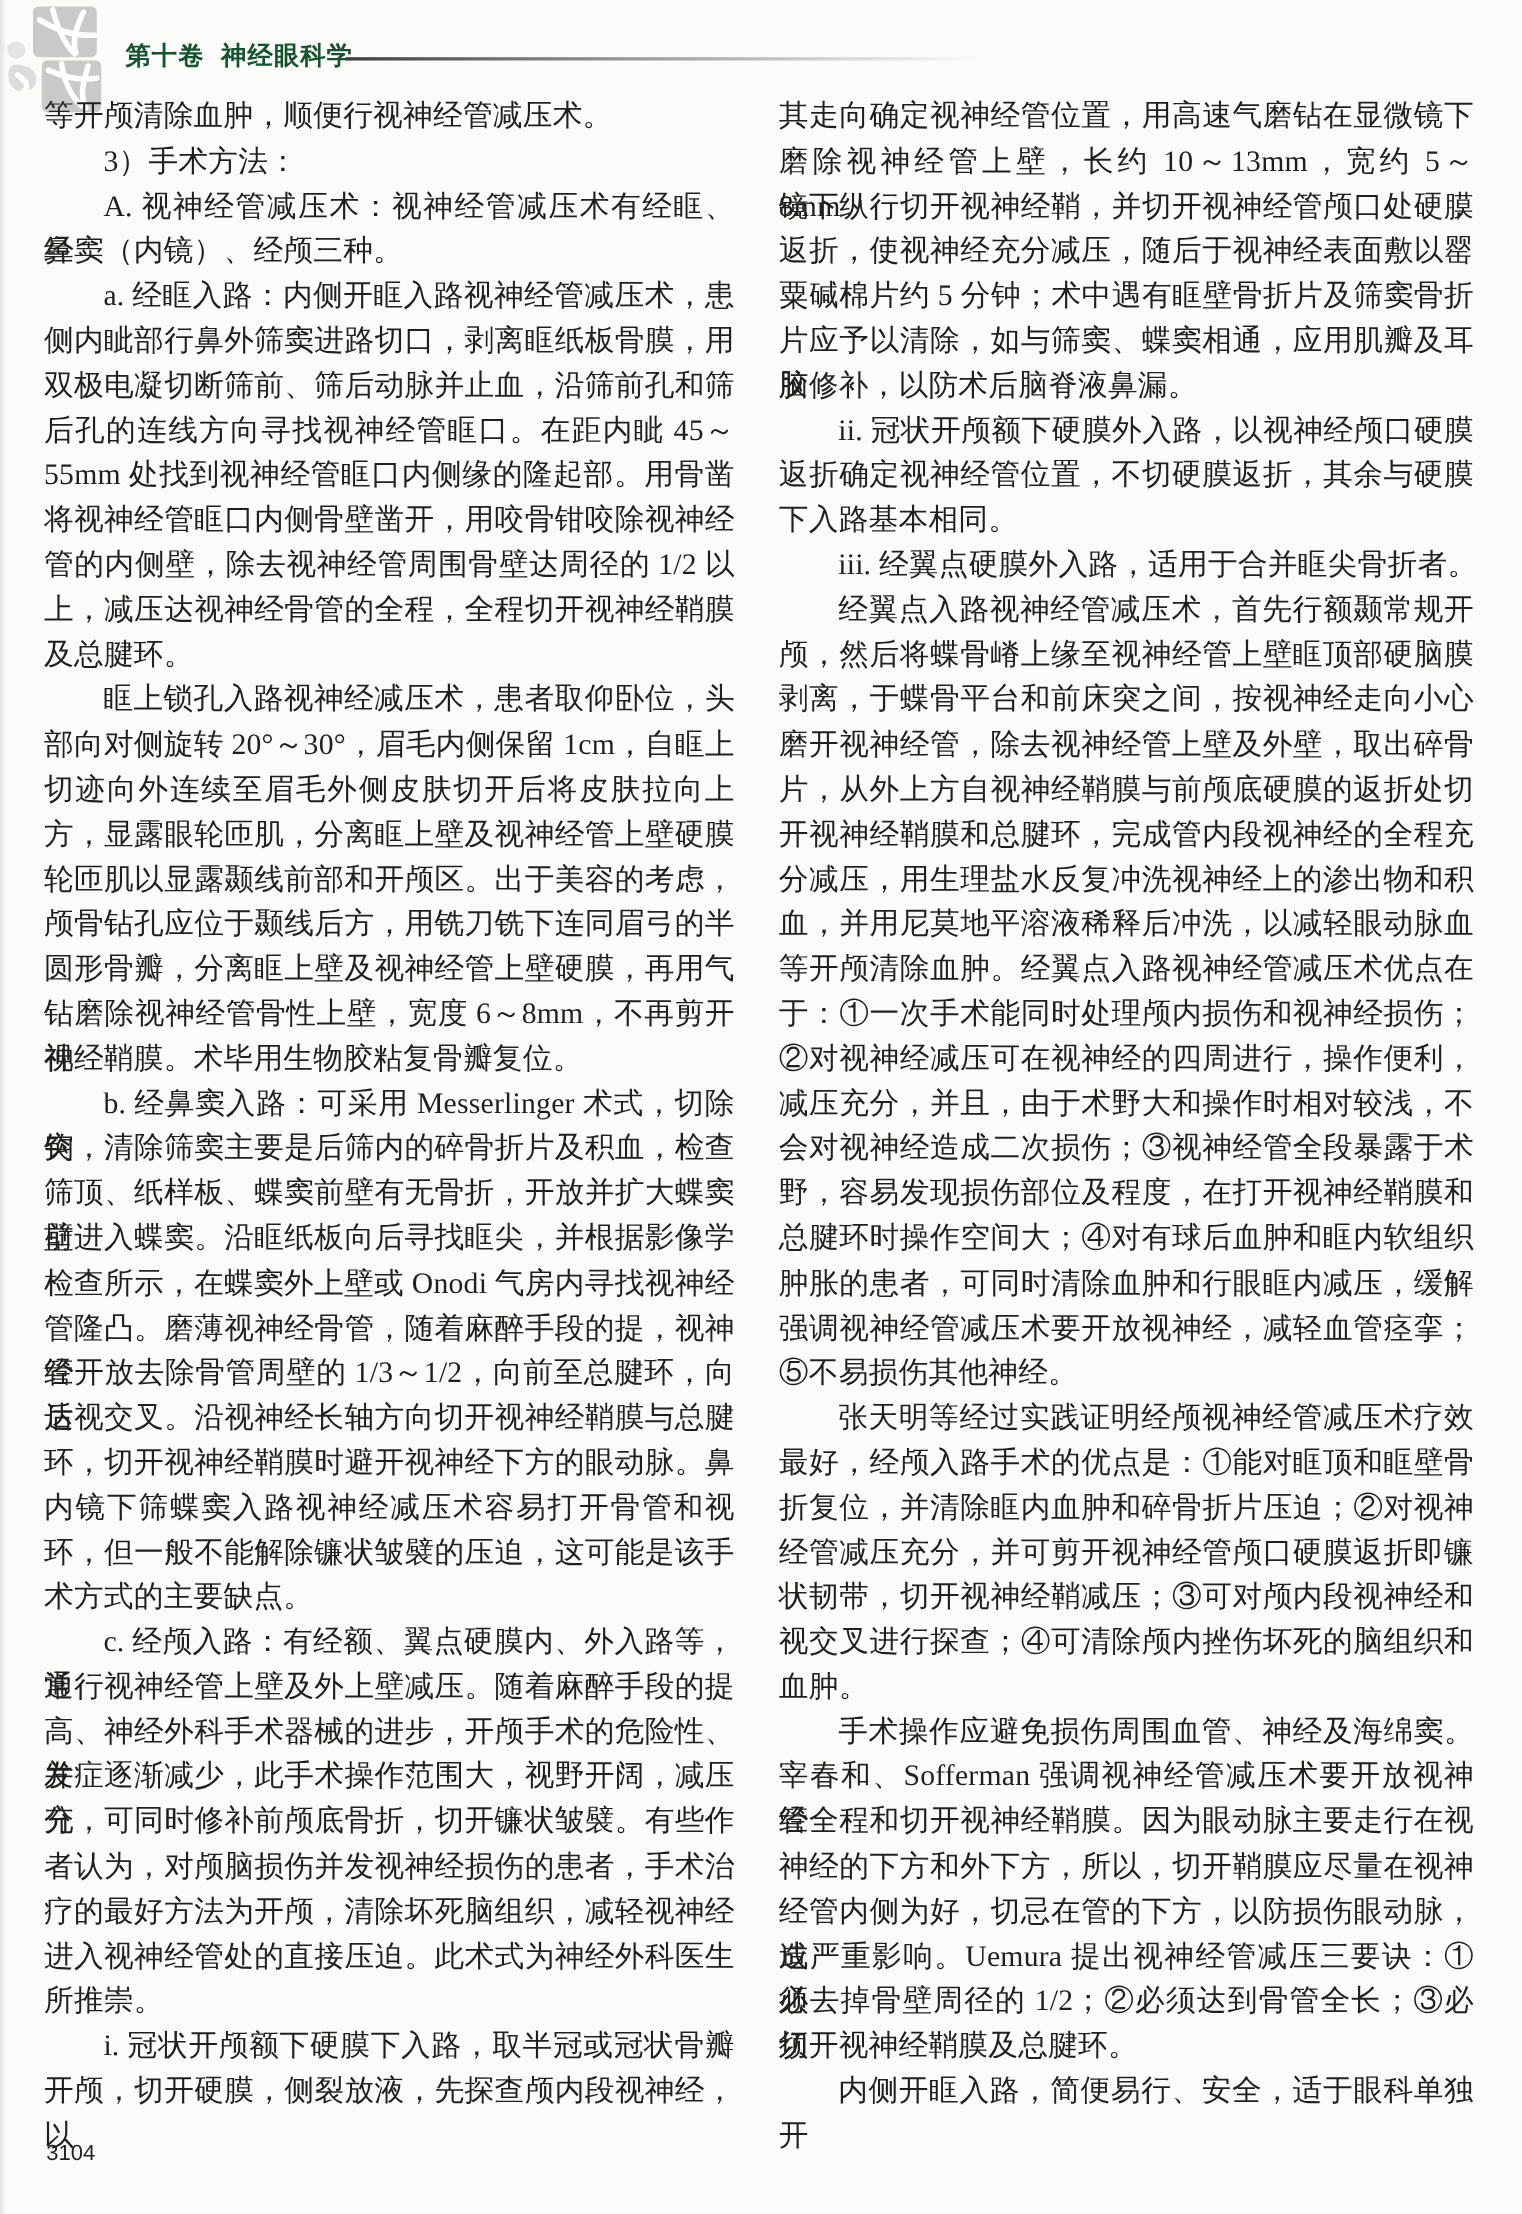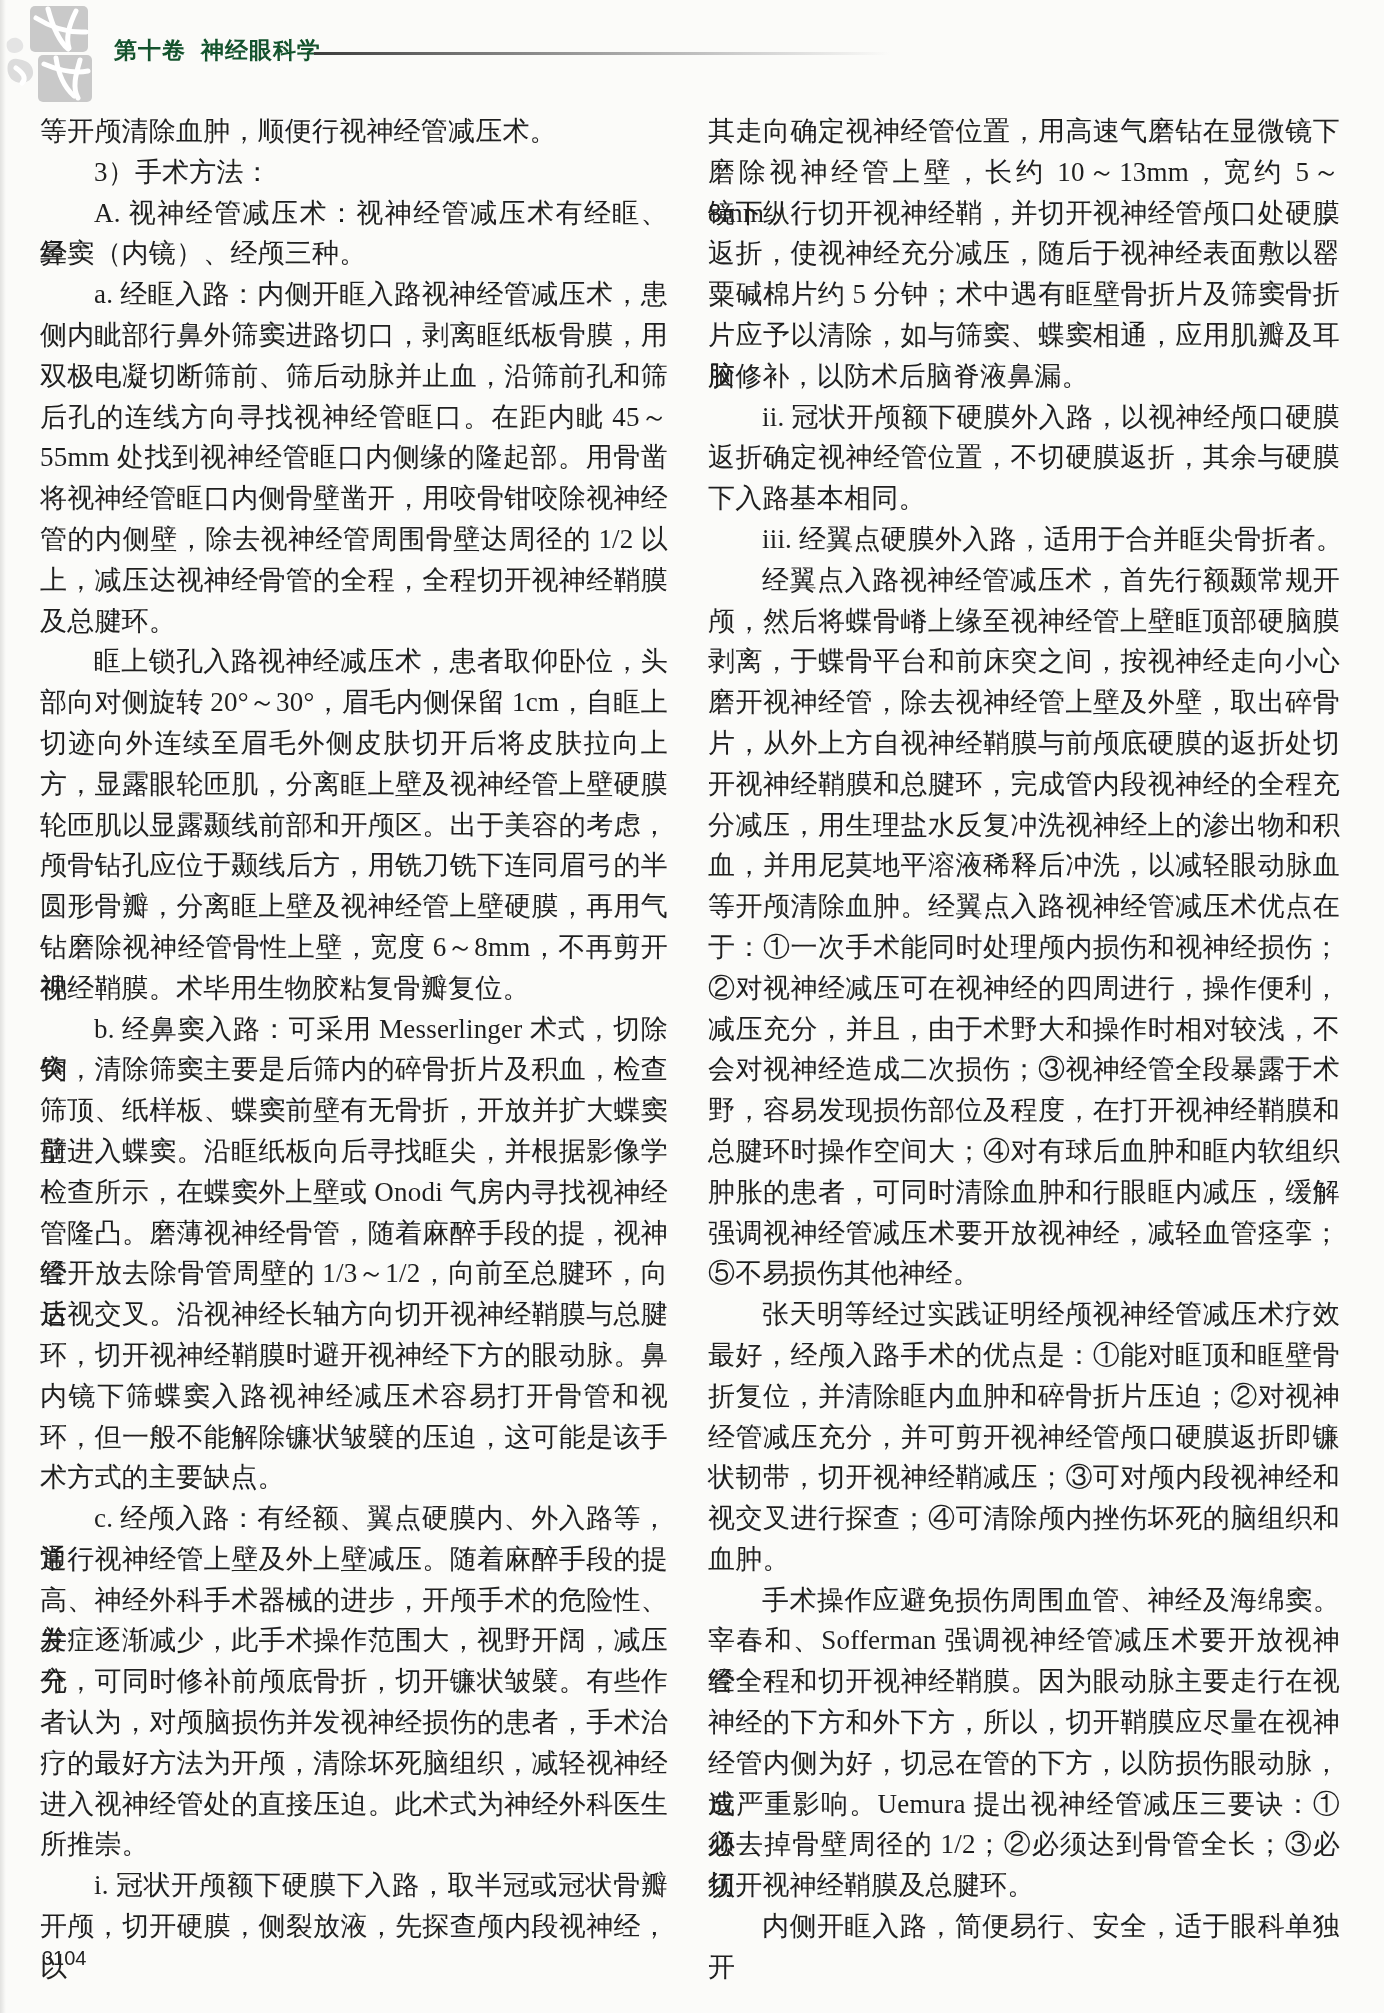--- a/index.html
+++ b/index.html
@@ -47,21 +47,21 @@
     position: absolute;
     left: 314px; top: 52px;
     width: 600px; height: 3px;
     background: linear-gradient(to right,
       #3c3c3c 0%, #6e6e6e 22%, #a5a5a5 50%, #cfcfcf 72%, rgba(207,207,207,0) 96%);
   }
 
   
   .col {
     position: absolute;
-    top: 111px;
+    top: 85px;
   }
   .col-left  { left: 40px;  width: 628px; }
   .col-right { left: 708px; width: 632px; }
 
   .line {
     font-size: 27px;
     line-height: 40.8px;
     height: 40.8px;
     text-align: left;
     white-space: nowrap;

